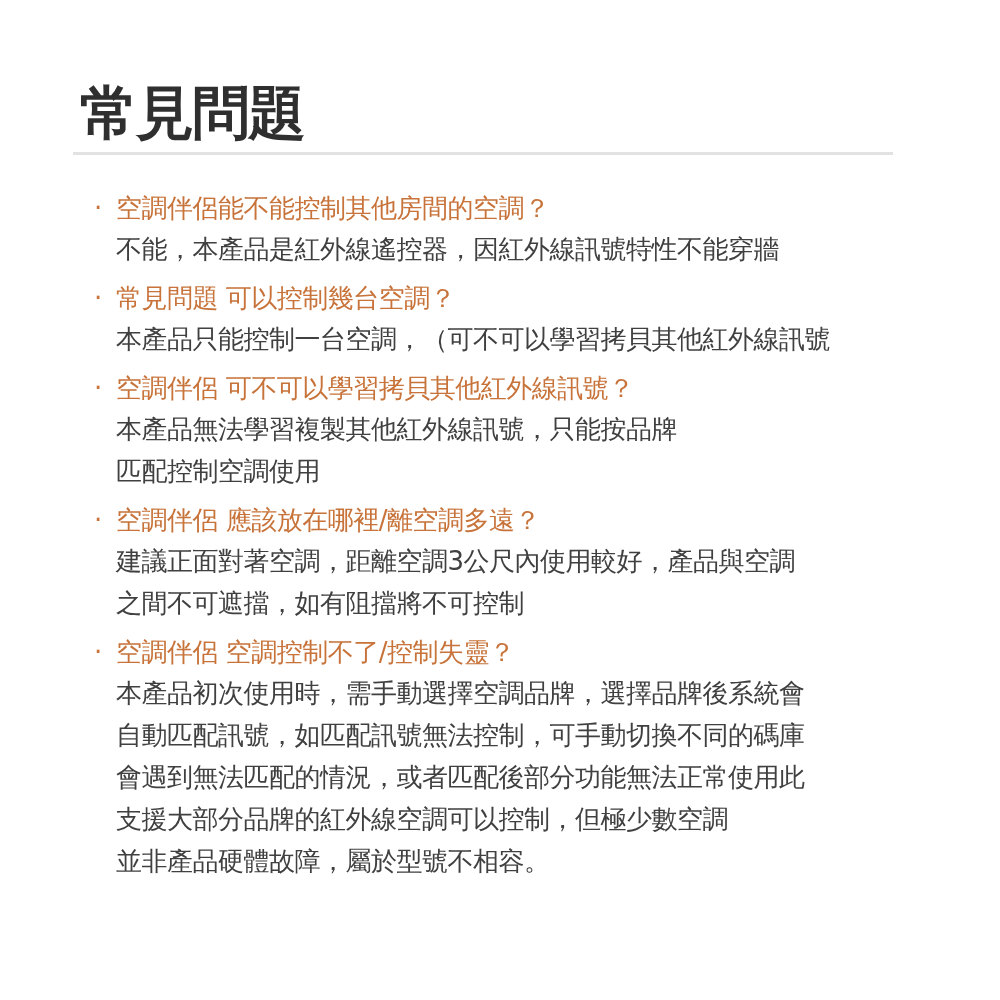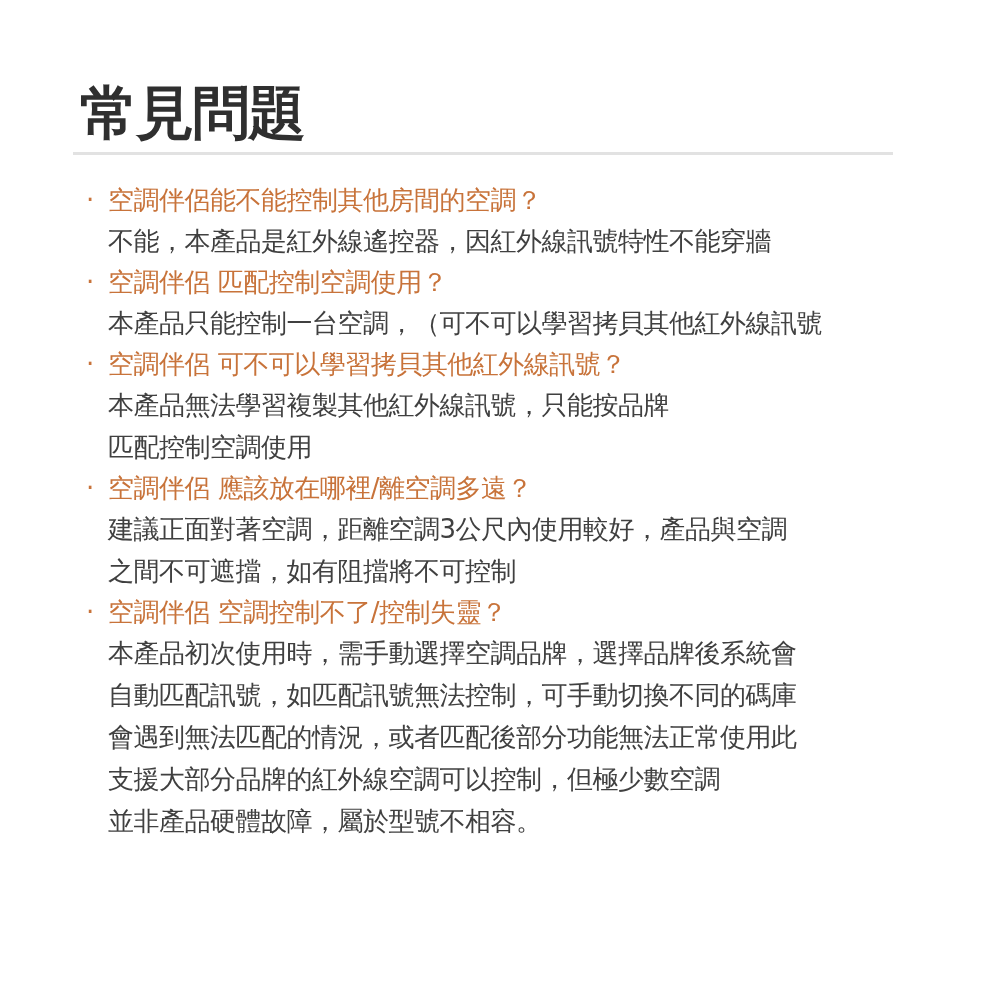--- a/index.html
+++ b/index.html
@@ -33,21 +33,21 @@
       height: 3px;
       background: #e2e2e2;
     }
     .faq-list {
       position: absolute;
       left: 86px;
       top: 180px;
       width: 830px;
     }
     .faq-item {
-      margin: 0;
+      margin: 8px;
     }
     .question {
       color: #c8733a;
       font-size: 26px;
       line-height: 40px;
       height: 40px;
       white-space: nowrap;
       letter-spacing: -0.5px;
     }
     .bullet {
@@ -75,21 +75,21 @@
 
   <div class="faq-item">
     <div class="question">
       <span class="bullet">·</span><span>空調伴侶能不能控制其他房間的空調？</span>
     </div>
     <div class="answer-line">不能，本產品是紅外線遙控器，因紅外線訊號特性不能穿牆</div>
   </div>
 
   <div class="faq-item">
     <div class="question">
-      <span class="bullet">·</span><span>空調伴侶 匹配控制空調使用？</span>
+      <span class="bullet">·</span><span>常見問題 可以控制幾台空調？</span>
     </div>
     <div class="answer-line">本產品只能控制一台空調，（可不可以學習拷貝其他紅外線訊號</div>
   </div>
 
   <div class="faq-item">
     <div class="question">
       <span class="bullet">·</span><span>空調伴侶 可不可以學習拷貝其他紅外線訊號？</span>
     </div>
     <div class="answer-line">本產品無法學習複製其他紅外線訊號，只能按品牌</div>
     <div class="answer-line">匹配控制空調使用</div>

